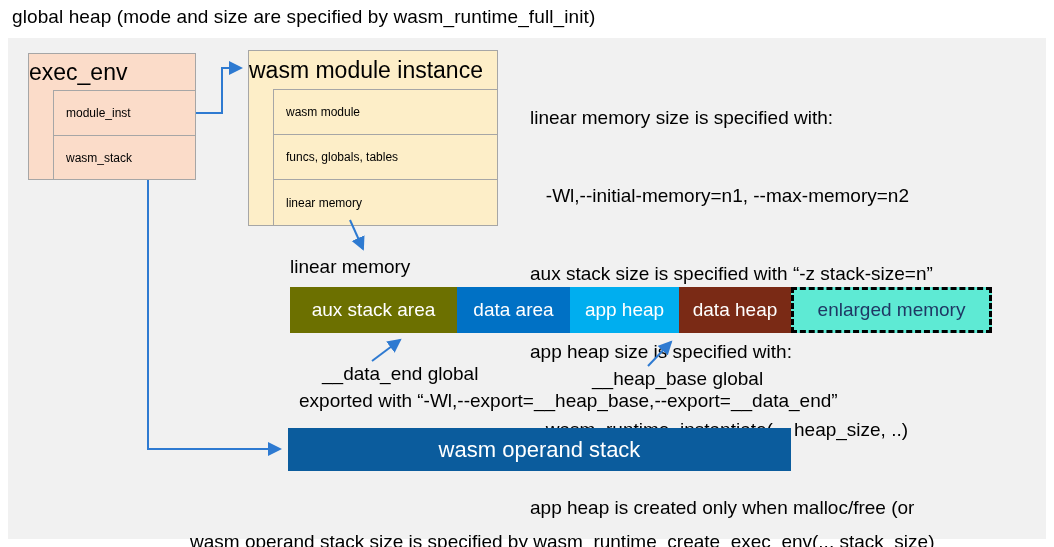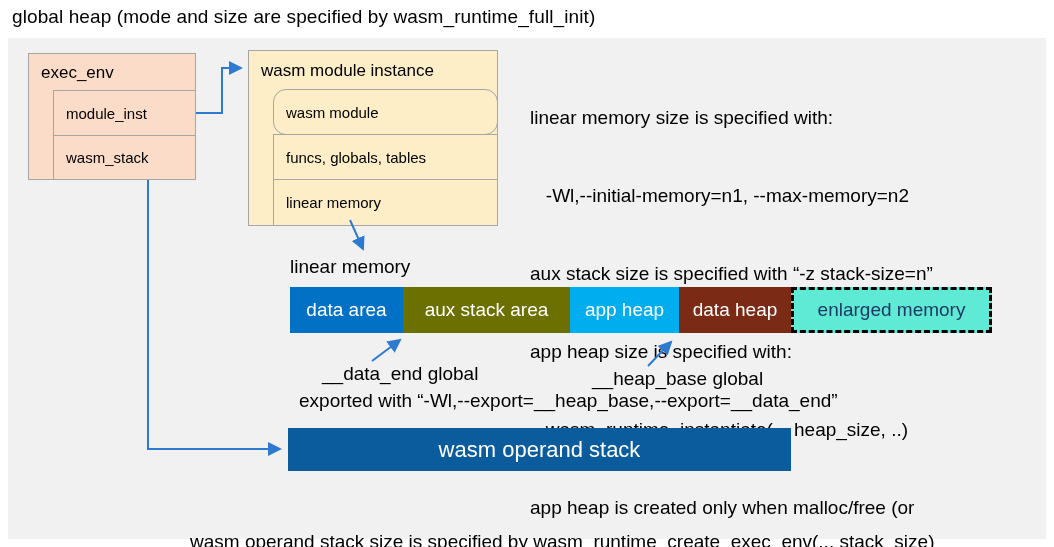--- a/index.html
+++ b/index.html
@@ -5,22 +5,22 @@
   html,body{margin:0;padding:0;background:#ffffff;}
   body{font-family:"Liberation Sans", sans-serif;}
   #stage{position:relative;width:1054px;height:547px;background:#ffffff;overflow:hidden;}
 
   .title{position:absolute;left:12px;top:6px;font-size:19px;color:#000;letter-spacing:0.1px;}
 
   .panel{position:absolute;left:8px;top:38px;width:1038px;height:501px;background:#f1f1f1;}
 
   
   .obox{position:absolute;border:1px solid #a6a6a6;box-sizing:border-box;}
-  .obox .hdr{font-size:17px;color:#000;padding-left:12px;display:flex;align-items:center;}
-  .irow{position:absolute;border:1px solid #a6a6a6;box-sizing:border-box;font-size:15px;color:#000;
+  .obox .hdr{font-size:23px;color:#000;display:flex;align-items:center;}
+  .irow{position:absolute;border:1px solid #a6a6a6;box-sizing:border-box;font-size:12px;color:#000;
         display:flex;align-items:center;padding-left:12px;}
 
   .exec-fill{background:#fbdcc9;}
   .mod-fill{background:#fdeec8;}
 
   
   .notes-top{position:absolute;left:530px;top:53px;font-size:19px;color:#000;line-height:26px;white-space:pre;}
   .notes-top div{height:26px;}
 
   
@@ -51,38 +51,38 @@
 
   <div class="obox exec-fill" style="left:28px;top:53px;width:168px;height:127px;">
     <div class="hdr" style="height:37px;">exec_env</div>
   </div>
   <div class="irow exec-fill" style="left:53px;top:90px;width:143px;height:46px;">module_inst</div>
   <div class="irow exec-fill" style="left:53px;top:135px;width:143px;height:45px;">wasm_stack</div>
 
   <div class="obox mod-fill" style="left:248px;top:50px;width:250px;height:176px;">
     <div class="hdr" style="height:39px;">wasm module instance</div>
   </div>
-  <div class="irow mod-fill" style="left:273px;top:89px;width:225px;height:46px;border-radius:13px;">wasm module</div>
+  <div class="irow mod-fill" style="left:273px;top:89px;width:225px;height:46px;">wasm module</div>
   <div class="irow mod-fill" style="left:273px;top:134px;width:225px;height:46px;">funcs, globals, tables</div>
   <div class="irow mod-fill" style="left:273px;top:179px;width:225px;height:47px;">linear memory</div>
 
   <div class="notes-top">
     <div>linear memory size is specified with:</div>
     <div>   -Wl,--initial-memory=n1, --max-memory=n2</div>
     <div>aux stack size is specified with “-z stack-size=n”</div>
     <div>app heap size is specified with:</div>
     <div>   wasm_runtime_instantiate(.., heap_size, ..)</div>
     <div>app heap is created only when malloc/free (or</div>
     
   </div>
 
   <div class="lm-label">linear memory</div>
   <div class="membar">
+    <div class="seg" style="width: 167px; background-color: rgb(108, 112, 0);">aux stack area</div>
     <div class="seg" style="width: 113px; background-color: rgb(0, 113, 197);">data area</div>
-    <div class="seg" style="width: 167px; background-color: rgb(108, 112, 0);">aux stack area</div>
     <div class="seg" style="width: 109px; background-color: rgb(0, 174, 239);">app heap</div>
     <div class="seg" style="width: 112px; background-color: rgb(122, 42, 21);">data heap</div>
     <div class="seg seg-dashed" style="width:201px;">enlarged memory</div>
   </div>
 
   <div class="ann" style="left:322px;top:363px;">__data_end global</div>
   <div class="ann" style="left:299px;top:390px;">exported with “-Wl,--export=__heap_base,--export=__data_end”</div>
   <div class="ann" style="left:592px;top:368px;">__heap_base global</div>
 
   <div class="opstack">

